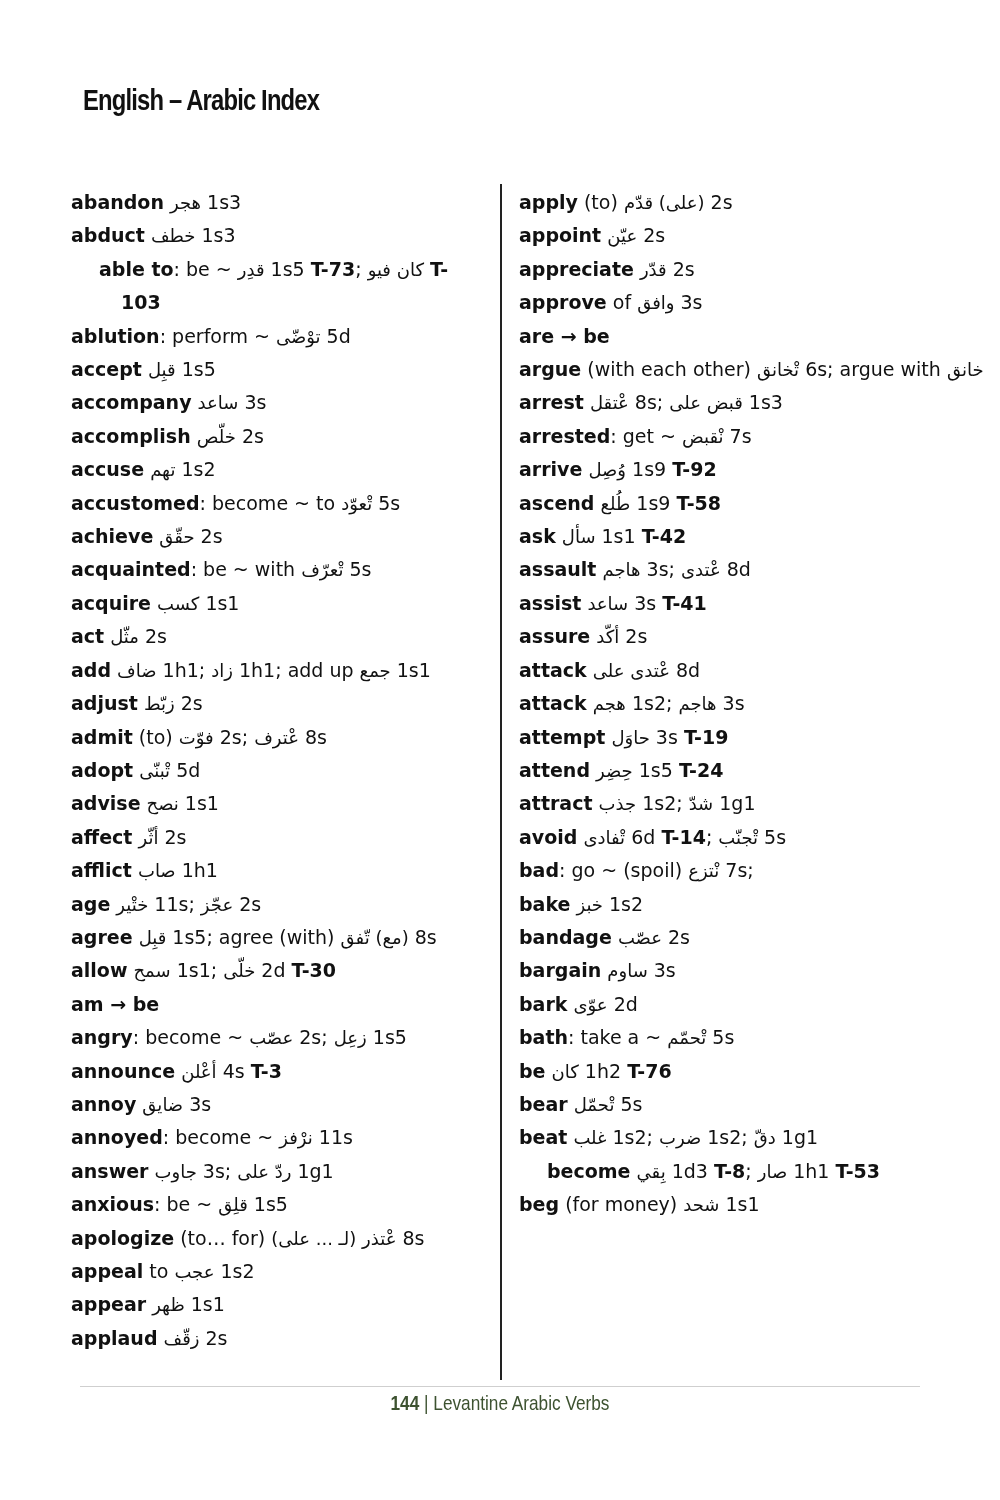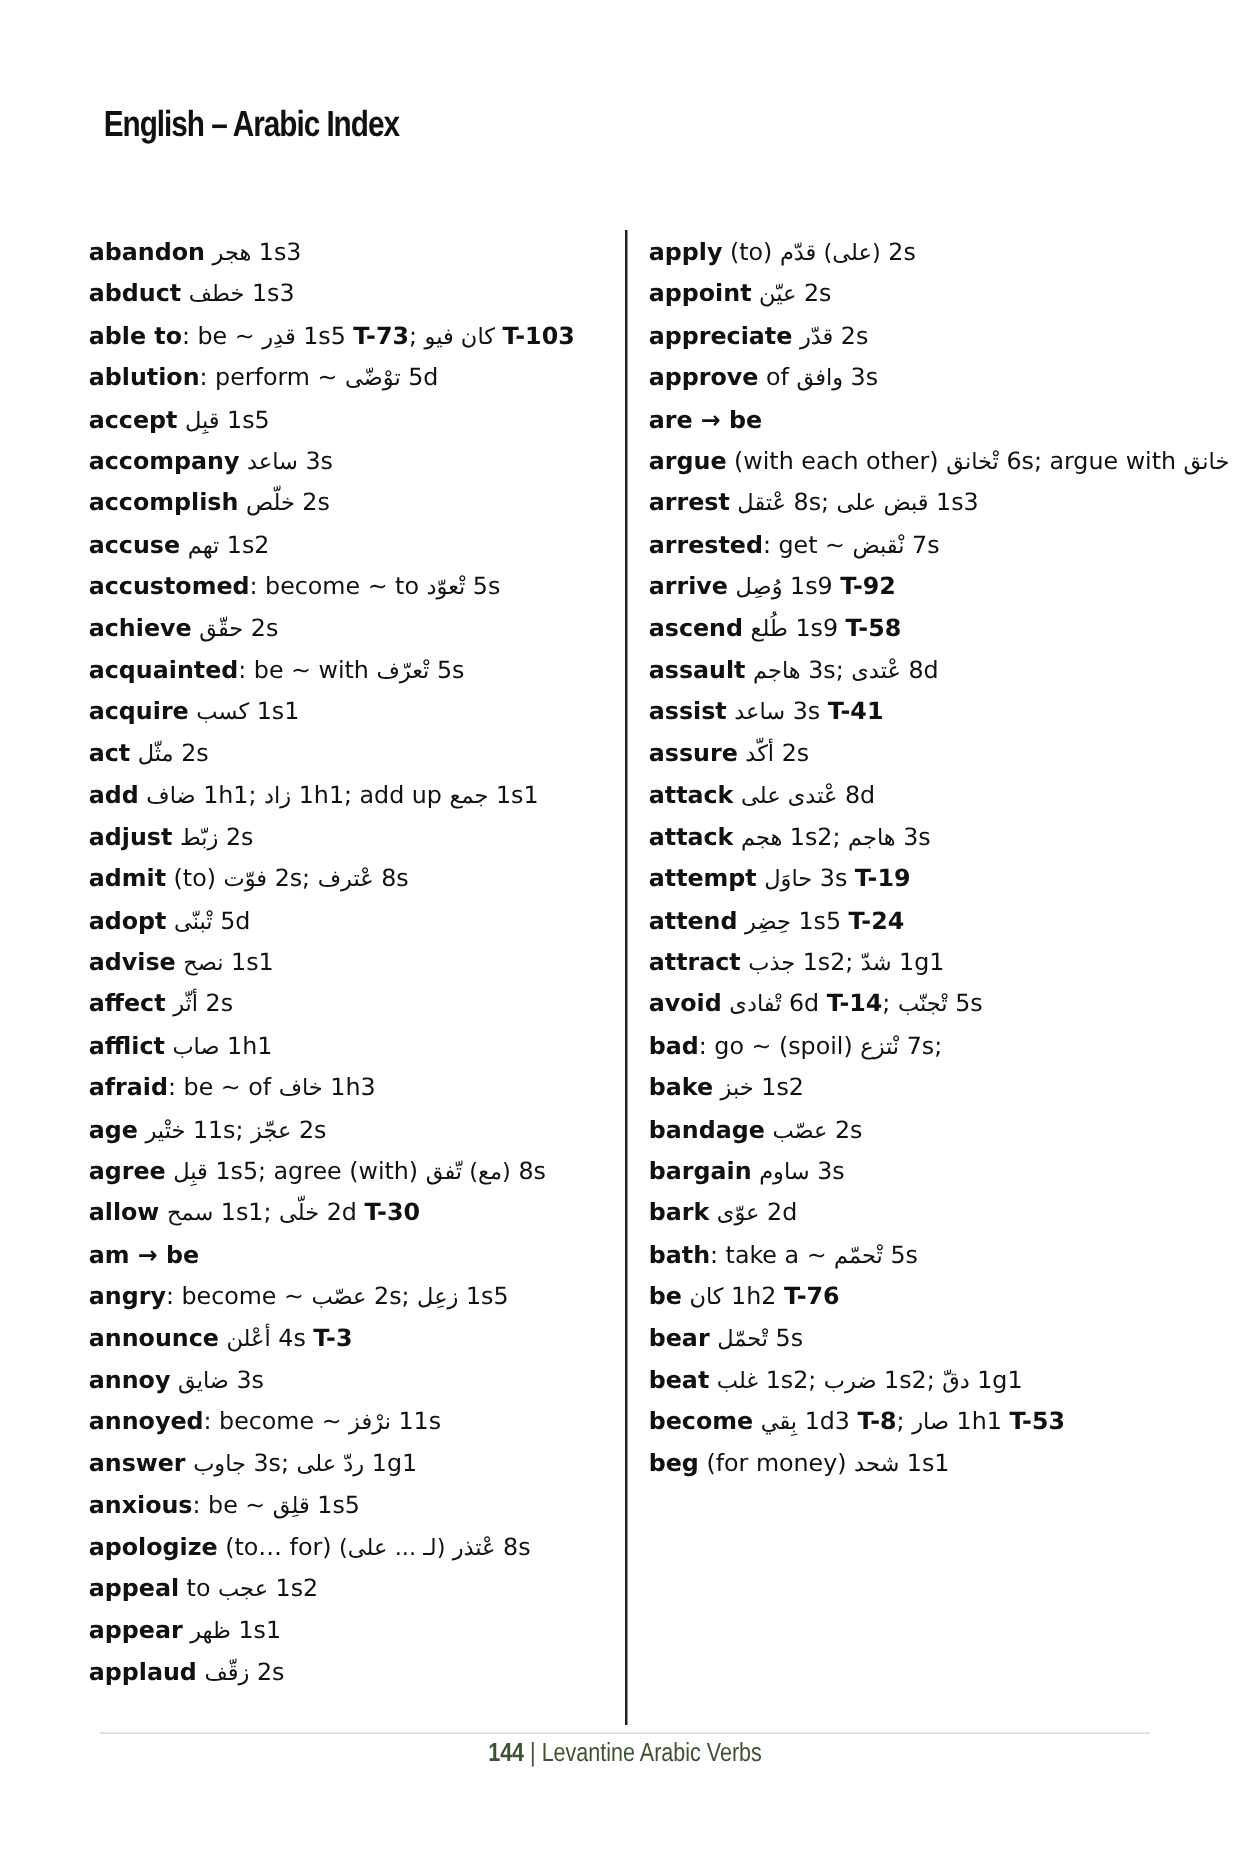--- a/index.html
+++ b/index.html
@@ -5,21 +5,21 @@
   html, body { margin: 0; padding: 0; background: #ffffff; }
   body { width: 1000px; height: 1500px; position: relative; overflow: hidden;
          font-family: "DejaVu Sans", sans-serif; color: #111; }
   .title { position: absolute; left: 83px; top: 84px; font-family: "Liberation Sans", sans-serif;
            font-weight: bold; font-size: 29px; letter-spacing: -1px; transform: scaleX(0.82);
            transform-origin: left top; color: #111; }
   .col { position: absolute; top: 186px; }
   .col.left { left: 71px; width: 410px; }
   .col.right { left: 519px; width: 380px; }
   .entry { font-size: 19px; line-height: 33.4px; white-space: nowrap; }
-  .entry.wrap { white-space: normal; padding-left: 22px; text-indent: -22px; }
+  .entry.wrap { white-space: normal; padding-left: 22px; text-indent: -22px; margin-left: 28px; }
   .entry b { font-weight: bold; }
   .entry .ar { unicode-bidi: isolate; direction: rtl; font-family: "DejaVu Sans", sans-serif; font-size: 18px; }
   .divider { position: absolute; left: 500px; top: 184px; width: 2px; height: 1196px; background: #222; }
   .footer-rule { position: absolute; left: 80px; top: 1386px; width: 840px; height: 1px; background: #cfcfcf; }
   .footer { position: absolute; left: 0; width: 1000px; top: 1391px; text-align: center;
             font-family: "Liberation Sans", sans-serif; font-size: 21px; color: #3d5230;
             transform: scaleX(0.82); transform-origin: center top; }
   .footer .num { font-weight: bold; }
 </style>
 </head>
@@ -41,21 +41,20 @@
     <div class="entry" dir="ltr"><b>acquainted</b><span>: be ~ with </span><span class="ar" dir="rtl">تْعرّف</span><span> 5s</span></div>
     <div class="entry" dir="ltr"><b>acquire</b><span> </span><span class="ar" dir="rtl">كسب</span><span> 1s1</span></div>
     <div class="entry" dir="ltr"><b>act</b><span> </span><span class="ar" dir="rtl">مثّل</span><span> 2s</span></div>
     <div class="entry" dir="ltr"><b>add</b><span> </span><span class="ar" dir="rtl">ضاف</span><span> 1h1; </span><span class="ar" dir="rtl">زاد</span><span> 1h1; add up </span><span class="ar" dir="rtl">جمع</span><span> 1s1</span></div>
     <div class="entry" dir="ltr"><b>adjust</b><span> </span><span class="ar" dir="rtl">زبّط</span><span> 2s</span></div>
     <div class="entry" dir="ltr"><b>admit</b><span> (to) </span><span class="ar" dir="rtl">فوّت</span><span> 2s; </span><span class="ar" dir="rtl">عْترف</span><span> 8s</span></div>
     <div class="entry" dir="ltr"><b>adopt</b><span> </span><span class="ar" dir="rtl">تْبنّى</span><span> 5d</span></div>
     <div class="entry" dir="ltr"><b>advise</b><span> </span><span class="ar" dir="rtl">نصح</span><span> 1s1</span></div>
     <div class="entry" dir="ltr"><b>affect</b><span> </span><span class="ar" dir="rtl">أثّر</span><span> 2s</span></div>
     <div class="entry" dir="ltr"><b>afflict</b><span> </span><span class="ar" dir="rtl">صاب</span><span> 1h1</span></div>
-    <div class="entry" dir="ltr"><b>afraid</b><span>: be ~ of </span><span class="ar" dir="rtl">خاف</span><span> 1h3</span></div>
     <div class="entry" dir="ltr"><b>age</b><span> </span><span class="ar" dir="rtl">ختْير</span><span> 11s; </span><span class="ar" dir="rtl">عجّز</span><span> 2s</span></div>
     <div class="entry" dir="ltr"><b>agree</b><span> </span><span class="ar" dir="rtl">قبِل</span><span> 1s5; agree (with) </span><span class="ar" dir="rtl">(مع) تّفق</span><span> 8s</span></div>
     <div class="entry" dir="ltr"><b>allow</b><span> </span><span class="ar" dir="rtl">سمح</span><span> 1s1; </span><span class="ar" dir="rtl">خلّى</span><span> 2d </span><b>T-30</b></div>
     <div class="entry" dir="ltr"><b>am → be</b></div>
     <div class="entry" dir="ltr"><b>angry</b><span>: become ~ </span><span class="ar" dir="rtl">عصّب</span><span> 2s; </span><span class="ar" dir="rtl">زعِل</span><span> 1s5</span></div>
     <div class="entry" dir="ltr"><b>announce</b><span> </span><span class="ar" dir="rtl">أعْلن</span><span> 4s </span><b>T-3</b></div>
     <div class="entry" dir="ltr"><b>annoy</b><span> </span><span class="ar" dir="rtl">ضايق</span><span> 3s</span></div>
     <div class="entry" dir="ltr"><b>annoyed</b><span>: become ~ </span><span class="ar" dir="rtl">نرْفز</span><span> 11s</span></div>
     <div class="entry" dir="ltr"><b>answer</b><span> </span><span class="ar" dir="rtl">جاوب</span><span> 3s; </span><span class="ar" dir="rtl">ردّ على</span><span> 1g1</span></div>
     <div class="entry" dir="ltr"><b>anxious</b><span>: be ~ </span><span class="ar" dir="rtl">قلِق</span><span> 1s5</span></div>
@@ -69,20 +68,21 @@
     <div class="entry" dir="ltr"><b>apply</b><span> (to) </span><span class="ar" dir="rtl">(على) قدّم</span><span> 2s</span></div>
     <div class="entry" dir="ltr"><b>appoint</b><span> </span><span class="ar" dir="rtl">عيّن</span><span> 2s</span></div>
     <div class="entry" dir="ltr"><b>appreciate</b><span> </span><span class="ar" dir="rtl">قدّر</span><span> 2s</span></div>
     <div class="entry" dir="ltr"><b>approve</b><span> of </span><span class="ar" dir="rtl">وافق</span><span> 3s</span></div>
     <div class="entry" dir="ltr"><b>are → be</b></div>
     <div class="entry" dir="ltr"><b>argue</b><span> (with each other) </span><span class="ar" dir="rtl">تْخانق</span><span> 6s; argue with </span><span class="ar" dir="rtl">خانق</span></div>
     <div class="entry" dir="ltr"><b>arrest</b><span> </span><span class="ar" dir="rtl">عْتقل</span><span> 8s; </span><span class="ar" dir="rtl">قبض على</span><span> 1s3</span></div>
     <div class="entry" dir="ltr"><b>arrested</b><span>: get ~ </span><span class="ar" dir="rtl">نْقبض</span><span> 7s</span></div>
     <div class="entry" dir="ltr"><b>arrive</b><span> </span><span class="ar" dir="rtl">وُصِل</span><span> 1s9 </span><b>T-92</b></div>
     <div class="entry" dir="ltr"><b>ascend</b><span> </span><span class="ar" dir="rtl">طُلع</span><span> 1s9 </span><b>T-58</b></div>
+    <div class="entry" dir="ltr"><b>ask</b><span> </span><span class="ar" dir="rtl">سأل</span><span> 1s1 </span><b>T-42</b></div>
     <div class="entry" dir="ltr"><b>assault</b><span> </span><span class="ar" dir="rtl">هاجم</span><span> 3s; </span><span class="ar" dir="rtl">عْتدى</span><span> 8d</span></div>
     <div class="entry" dir="ltr"><b>assist</b><span> </span><span class="ar" dir="rtl">ساعد</span><span> 3s </span><b>T-41</b></div>
     <div class="entry" dir="ltr"><b>assure</b><span> </span><span class="ar" dir="rtl">أكّد</span><span> 2s</span></div>
     <div class="entry" dir="ltr"><b>attack</b><span> </span><span class="ar" dir="rtl">عْتدى على</span><span> 8d</span></div>
     <div class="entry" dir="ltr"><b>attack</b><span> </span><span class="ar" dir="rtl">هجم</span><span> 1s2; </span><span class="ar" dir="rtl">هاجم</span><span> 3s</span></div>
     <div class="entry" dir="ltr"><b>attempt</b><span> </span><span class="ar" dir="rtl">حاوَل</span><span> 3s </span><b>T-19</b></div>
     <div class="entry" dir="ltr"><b>attend</b><span> </span><span class="ar" dir="rtl">حِضِر</span><span> 1s5 </span><b>T-24</b></div>
     <div class="entry" dir="ltr"><b>attract</b><span> </span><span class="ar" dir="rtl">جذب</span><span> 1s2; </span><span class="ar" dir="rtl">شدّ</span><span> 1g1</span></div>
     <div class="entry" dir="ltr"><b>avoid</b><span> </span><span class="ar" dir="rtl">تْفادى</span><span> 6d </span><b>T-14</b><span>; </span><span class="ar" dir="rtl">تْجنّب</span><span> 5s</span></div>
     <div class="entry" dir="ltr"><b>bad</b><span>: go ~ (spoil) </span><span class="ar" dir="rtl">نْتزع</span><span> 7s;</span></div>

